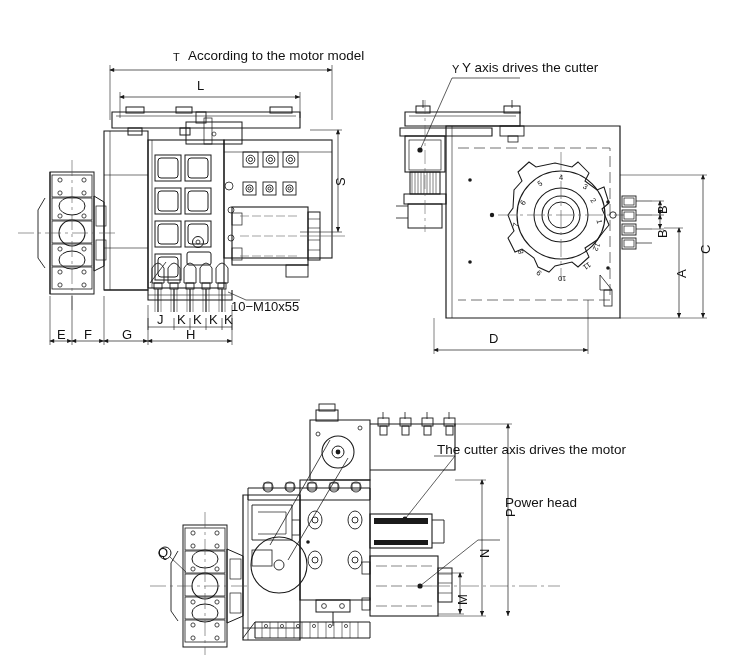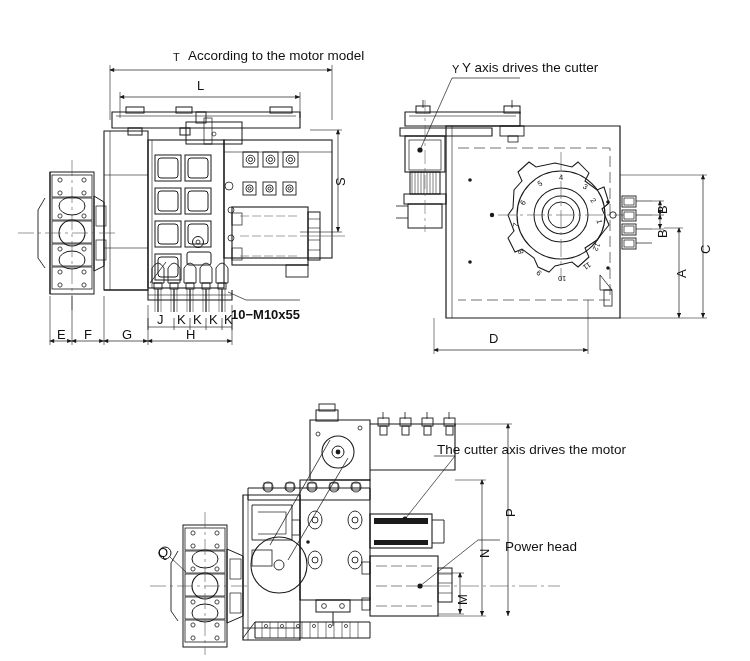--- a/index.html
+++ b/index.html
@@ -549,21 +549,21 @@
       <line x1="438" y1="614" x2="464" y2="614" stroke-width="0.55"></line>
     </g>
   </g>
 </svg>
 
 <div class="lbl dim-s" style="left:173px;top:52px;">T</div>
 <div class="lbl note" style="left:188px;top:49px;">According to the motor model</div>
 <div class="lbl dim" style="left:197px;top:79px;">L</div>
 <div class="lbl dim rot90" style="left:334px;top:186px;">S</div>
 
-<div class="lbl dim" style="left:231px;top:308px;font-weight:bold;">10−M10x55</div>
+<div class="lbl dim" style="left:231px;top:300px;">10−M10x55</div>
 
 <div class="lbl dim" style="left:57px;top:328px;">E</div>
 <div class="lbl dim" style="left:84px;top:328px;">F</div>
 <div class="lbl dim" style="left:122px;top:328px;">G</div>
 <div class="lbl dim" style="left:186px;top:328px;">H</div>
 
 <div class="lbl dim" style="left:157px;top:313px;">J</div>
 <div class="lbl dim" style="left:177px;top:313px;">K</div>
 <div class="lbl dim" style="left:193px;top:313px;">K</div>
 <div class="lbl dim" style="left:209px;top:313px;">K</div>
@@ -585,18 +585,18 @@
 <div class="lbl turretnum" style="left:538px;top:180px;transform:rotate(-32deg);">5</div>
 <div class="lbl turretnum" style="left:521px;top:199px;transform:rotate(-58deg);">6</div>
 <div class="lbl turretnum" style="left:514px;top:221px;transform:rotate(-82deg);">7</div>
 <div class="lbl turretnum" style="left:519px;top:248px;transform:rotate(-105deg);">8</div>
 <div class="lbl turretnum" style="left:537px;top:269px;transform:rotate(-140deg);">9</div>
 <div class="lbl turretnum" style="left:558px;top:274px;transform:rotate(180deg);">10</div>
 <div class="lbl turretnum" style="left:583px;top:262px;transform:rotate(145deg);">11</div>
 <div class="lbl turretnum" style="left:592px;top:243px;transform:rotate(115deg);">12</div>
 
 <div class="lbl note" style="left:437px;top:443px;">The cutter axis drives the motor</div>
-<div class="lbl note" style="left:505px;top:540px;text-align:right;">Power head</div>
+<div class="lbl note" style="left:505px;top:496px;text-align:right;">Power head</div>
 
 <div class="lbl dim rot90" style="left:456px;top:605px;">M</div>
 <div class="lbl dim rot90" style="left:478px;top:558px;">N</div>
 <div class="lbl dim rot90" style="left:504px;top:517px;">P</div>
 <div class="lbl dim" style="left:158px;top:546px;">Q</div>
 
 </body></html>

